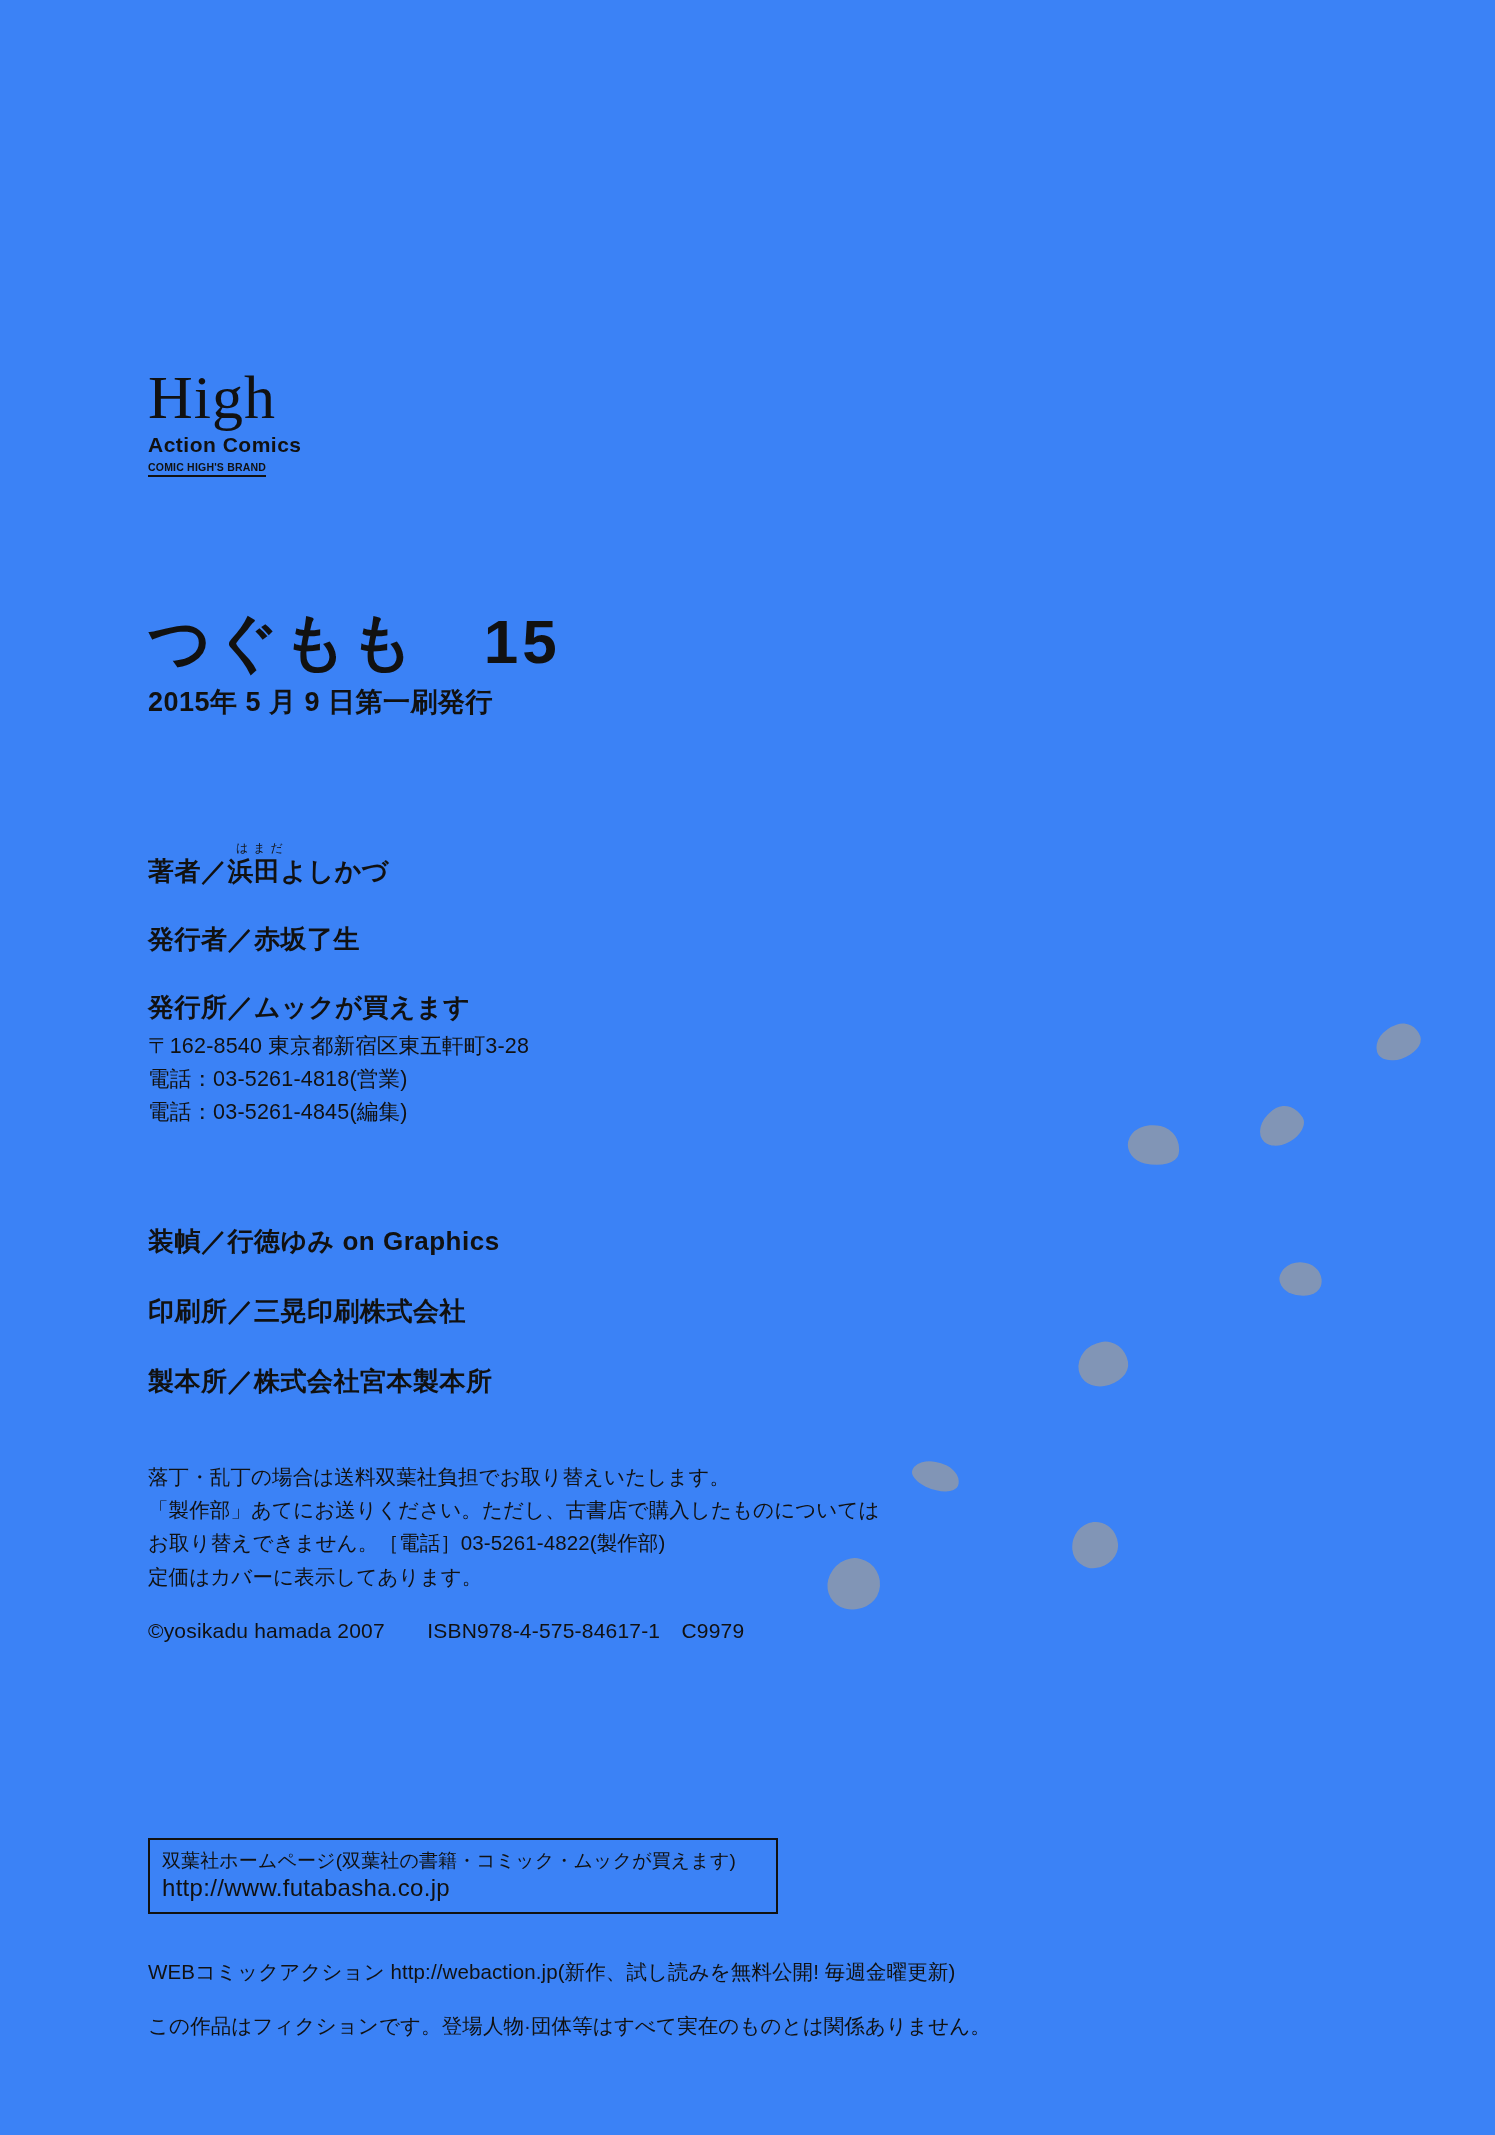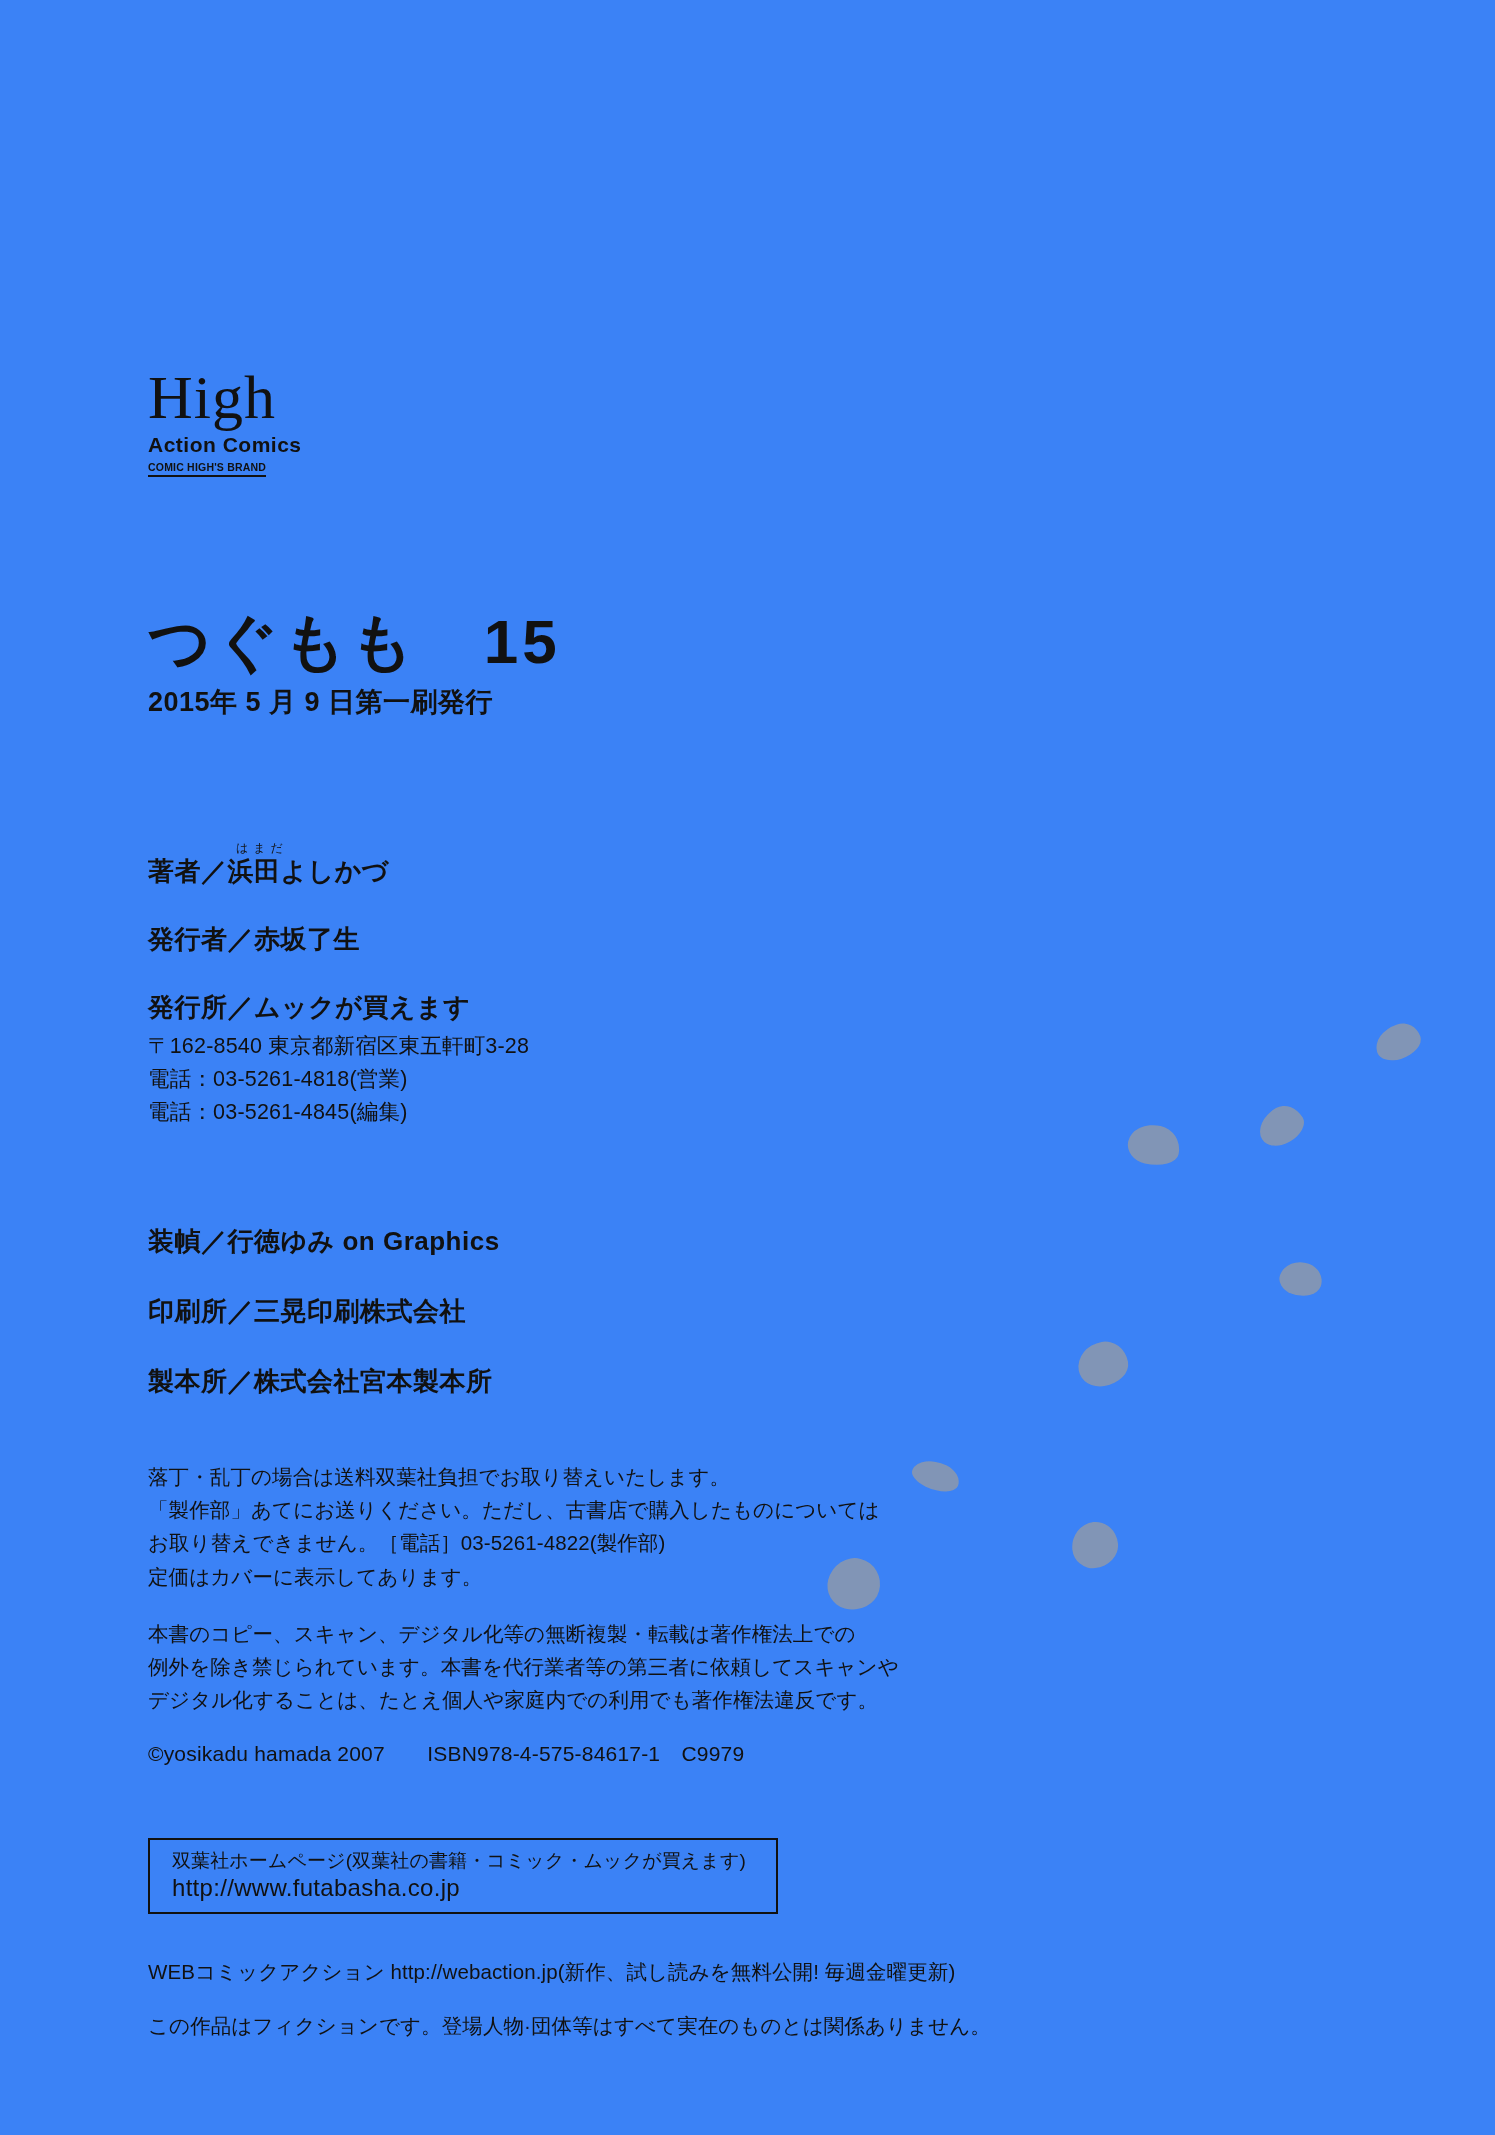--- a/index.html
+++ b/index.html
@@ -143,21 +143,21 @@
     white-space: pre;
   }
 
   
   .url-box {
     position: absolute;
     left: 148px;
     top: 1838px;
     width: 630px;
     border: 2px solid #111;
-    padding: 8px 12px 10px 22px;
+    padding: 8px 12px 10px 12px;
     box-sizing: border-box;
   }
   .url-box-title {
     font-size: 19px;
     color: #111;
     letter-spacing: 0.1px;
   }
   .url-box-url {
     font-size: 24px;
     color: #111;
@@ -242,23 +242,20 @@
     <div class="credit-row">
       <div class="credit-line">製本所／株式会社宮本製本所</div>
     </div>
   </div>
 
   <div class="notices">
     <div class="notice-para" style="white-space: pre-line;">落丁・乱丁の場合は送料双葉社負担でお取り替えいたします。
 「製作部」あてにお送りください。ただし、古書店で購入したものについては
 お取り替えできません。［電話］03-5261-4822(製作部)
 定価はカバーに表示してあります。</div>
-    <div class="notice-para" style="white-space: pre-line;">本書のコピー、スキャン、デジタル化等の無断複製・転載は著作権法上での
-例外を除き禁じられています。本書を代行業者等の第三者に依頼してスキャンや
-デジタル化することは、たとえ個人や家庭内での利用でも著作権法違反です。</div>
     <div class="copyright-line">©yosikadu hamada 2007　　ISBN978-4-575-84617-1　C9979</div>
   </div>
 
   <div class="url-box">
     <div class="url-box-title">双葉社ホームページ(双葉社の書籍・コミック・ムックが買えます)</div>
     <div class="url-box-url">http://www.futabasha.co.jp</div>
   </div>
 
   <div class="footer-lines">
     <div class="footer-line">WEBコミックアクション http://webaction.jp(新作、試し読みを無料公開! 毎週金曜更新)</div>

